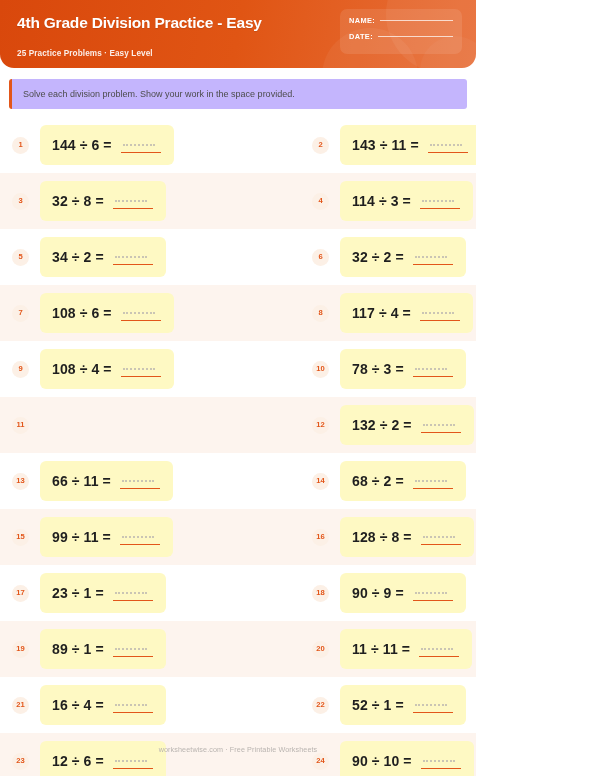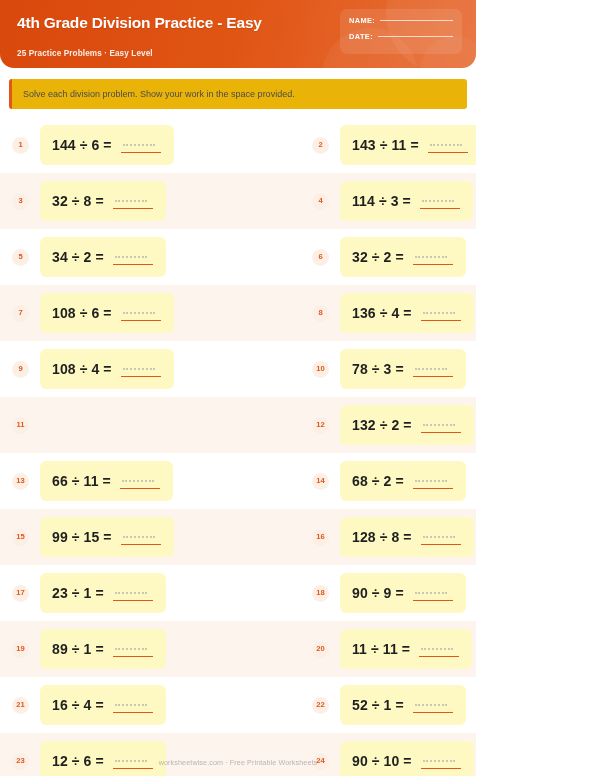--- a/index.html
+++ b/index.html
@@ -105,21 +105,21 @@
     height: 0;
     border-bottom: 1px solid rgba(255,255,255,0.72);
     margin-left: 5px;
     margin-bottom: 1px;
   }
 
   
   .instructions {
     position: relative;
     margin: 11px 9px 0 9px;
-    background: #eab308;
+    background: #c4b5fd;
     border-left: 3px solid #e2561a;
     border-radius: 3px;
     padding: 9px 12px 9px 11px;
   }
   .instructions-text {
     font-size: 9px;
     color: #4c4c4c;
     line-height: 12px;
   }
 
@@ -196,21 +196,21 @@
     right: 0;
     bottom: 1px;
     border-bottom: 1.6px solid #e2561a;
   }
 
   
   .footer {
     position: absolute;
     left: 0;
     right: 0;
-    bottom: 9px;
+    bottom: 22px;
     text-align: center;
     font-size: 7.2px;
     color: #b9b4b0;
     letter-spacing: 0.1px;
     pointer-events: none;
   }
 </style>
 </head>
 <body>
 
@@ -332,21 +332,21 @@
               <span class="pblank-dots"></span>
               <span class="pblank-solid"></span>
             </span>
           </div>
         </div>
         <div class="pcell">
           <div class="pnum-wrap">
             <span class="pnum">8</span>
           </div>
           <div class="pbody">
-            <span class="pexpr">136 ÷ 4 =</span>
+            <span class="pexpr">117 ÷ 4 =</span>
             <span class="pblank">
               <span class="pblank-dots"></span>
               <span class="pblank-solid"></span>
             </span>
           </div>
         </div>
       </div>
       <div class="prow">
         <div class="pcell">
           <div class="pnum-wrap">
@@ -417,21 +417,21 @@
             </span>
           </div>
         </div>
       </div>
       <div class="prow tinted">
         <div class="pcell">
           <div class="pnum-wrap">
             <span class="pnum">15</span>
           </div>
           <div class="pbody">
-            <span class="pexpr">99 ÷ 15 =</span>
+            <span class="pexpr">99 ÷ 11 =</span>
             <span class="pblank">
               <span class="pblank-dots"></span>
               <span class="pblank-solid"></span>
             </span>
           </div>
         </div>
         <div class="pcell">
           <div class="pnum-wrap">
             <span class="pnum">16</span>
           </div>

